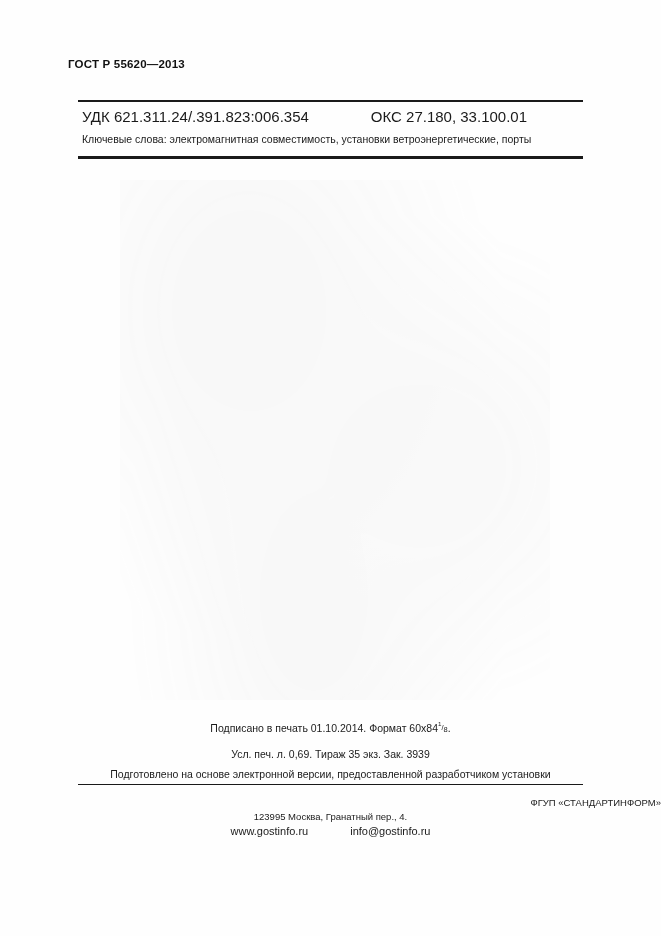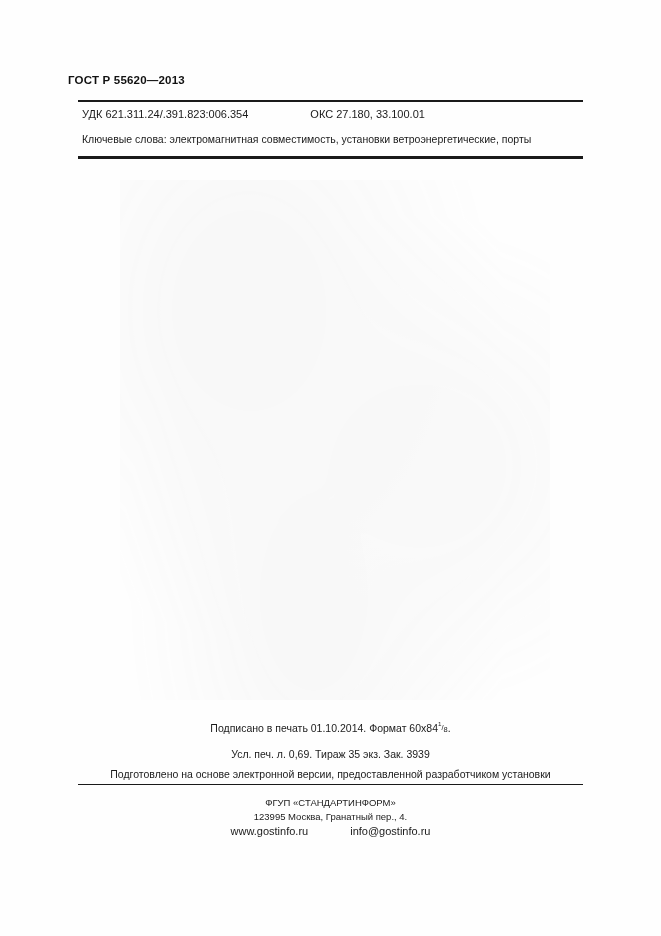--- a/index.html
+++ b/index.html
@@ -24,42 +24,41 @@
     background: #fefefe;
   }
   .std-header {
     position: absolute;
     left: 68px;
     top: 58px;
     font-size: 11.5px;
     font-weight: bold;
     letter-spacing: 0.2px;
     color: #111;
-    margin-top: 16px;
   }
   .rule {
     position: absolute;
     left: 78px;
     width: 505px;
     background: #1a1a1a;
   }
   .rule-top {
     top: 100px;
     height: 2.2px;
   }
   .rule-bottom {
     top: 156px;
     height: 2.8px;
   }
   .udk-row {
     position: absolute;
     left: 82px;
     top: 108px;
     width: 500px;
-    font-size: 11px;
+    font-size: 15px;
     color: #1a1a1a;
     white-space: nowrap;
   }
   .udk-row .oks {
     display: inline-block;
     margin-left: 62px;
   }
   .keywords {
     position: absolute;
     left: 82px;
@@ -101,21 +100,21 @@
     background: #1a1a1a;
   }
   .publisher {
     position: absolute;
     left: 0;
     width: 661px;
     text-align: center;
     font-size: 9.5px;
     color: #1a1a1a;
   }
-  .pub-line1 { top: 797px; font-size: 9.5px; }
+  .pub-line1 { top: 797px; font-size: 9.5px; text-align: right; }
   .pub-line2 { top: 811px; font-size: 9.5px; text-align: center; }
   .pub-line3 { top: 825px; font-size: 11px; }
   .pub-line3 .mail { display: inline-block; margin-left: 42px; }
   .watermark {
     position: absolute;
     left: 120px;
     top: 180px;
     width: 430px;
     height: 520px;
     opacity: 0.045;

